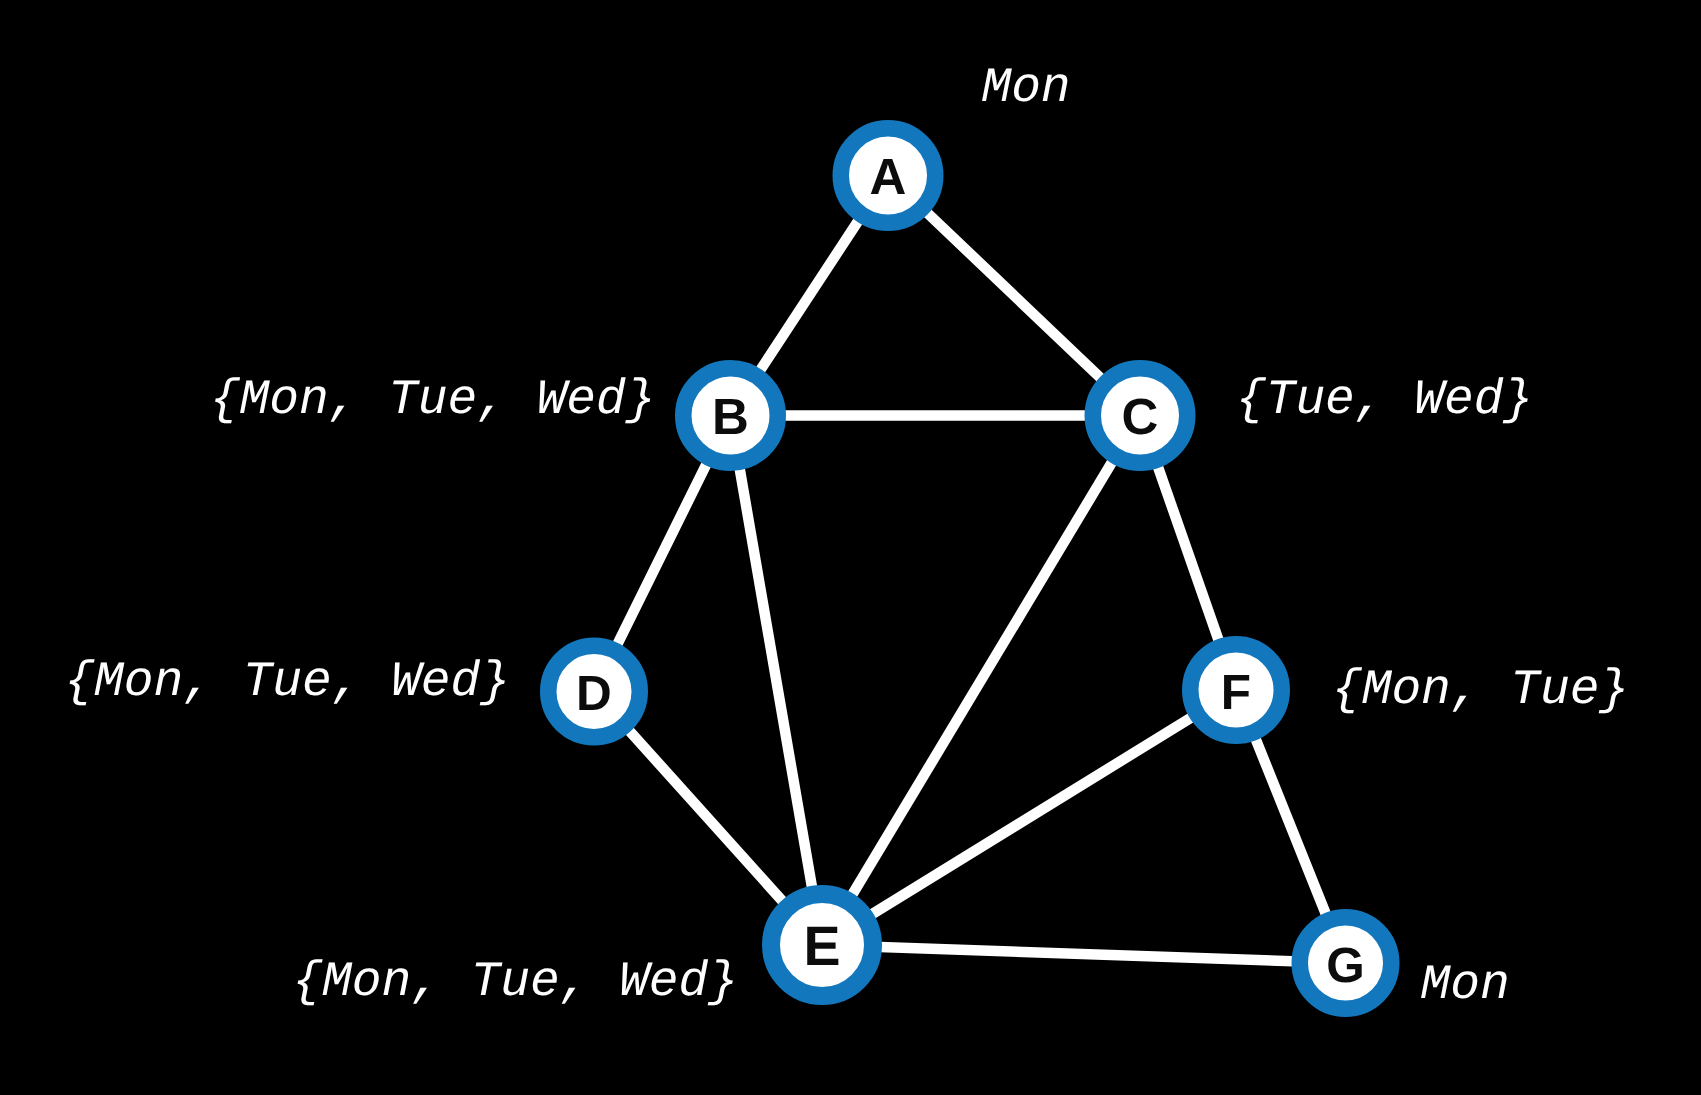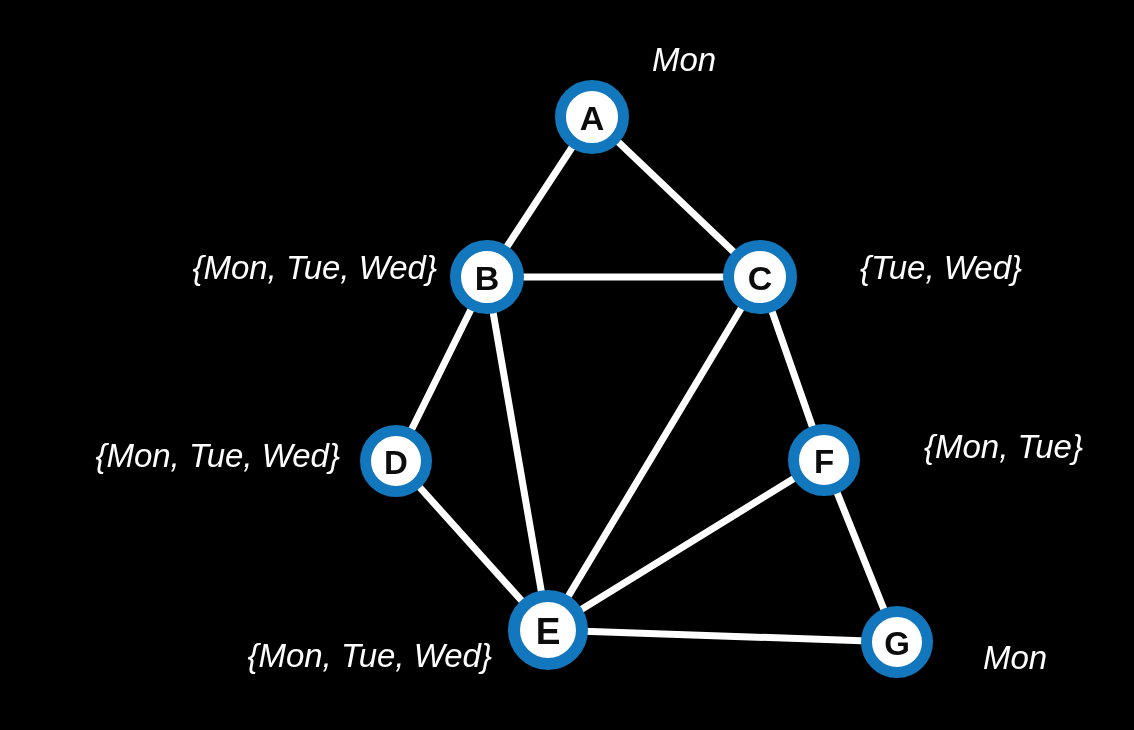--- a/index.html
+++ b/index.html
@@ -36,27 +36,27 @@
     fill: #0c0c0c;
     font-family: "Liberation Sans", "DejaVu Sans", sans-serif;
     font-weight: bold;
     text-anchor: middle;
     dominant-baseline: central;
     letter-spacing: 0px;
   }
   .domain-label {
     position: absolute;
     color: #ffffff;
-    font-family: Liberation Sans, sans-serif;
+    font-family: Liberation Mono, monospace;
     font-style: italic;
     font-size: 33px;
     white-space: nowrap;
     line-height: 1;
   }
-  .lbl-right { transform: translate(0, -50%); margin-left: 36px; }
+  .lbl-right { transform: translate(0, -50%); }
   .lbl-left  { transform: translate(-100%, -50%); }
   .lbl-center{ transform: translate(-50%, -50%); }
 </style>
 </head>
 <body>
 
 <div id="stage">
   <svg id="graph" viewBox="0 0 1134 730">
     <g id="edges-layer">
         <line x1="592" y1="117" x2="487" y2="277" class="edge-line" stroke="#ffffff"></line>
@@ -101,16 +101,16 @@
           <text x="897" y="643" class="node-letter" fill="#0c0c0c" font-size="33">G</text>
         </g>
       </g>
   </svg>
   <div id="labels-layer">
       <div class="domain-label lbl-center" style="left: 684px; top: 59px;">Mon</div>
       <div class="domain-label lbl-left" style="left: 437px; top: 267px;">{Mon, Tue, Wed}</div>
       <div class="domain-label lbl-right" style="left: 824px; top: 267px;">{Tue, Wed}</div>
       <div class="domain-label lbl-left" style="left: 340px; top: 455px;">{Mon, Tue, Wed}</div>
       <div class="domain-label lbl-left" style="left: 492px; top: 655px;">{Mon, Tue, Wed}</div>
-      <div class="domain-label lbl-right" style="left: 888px; top: 446px;">{Mon, Tue}</div>
+      <div class="domain-label lbl-right" style="left: 888px; top: 460px;">{Mon, Tue}</div>
       <div class="domain-label lbl-right" style="left: 947px; top: 657px;">Mon</div>
     </div>
 </div>
 
 </body></html>

